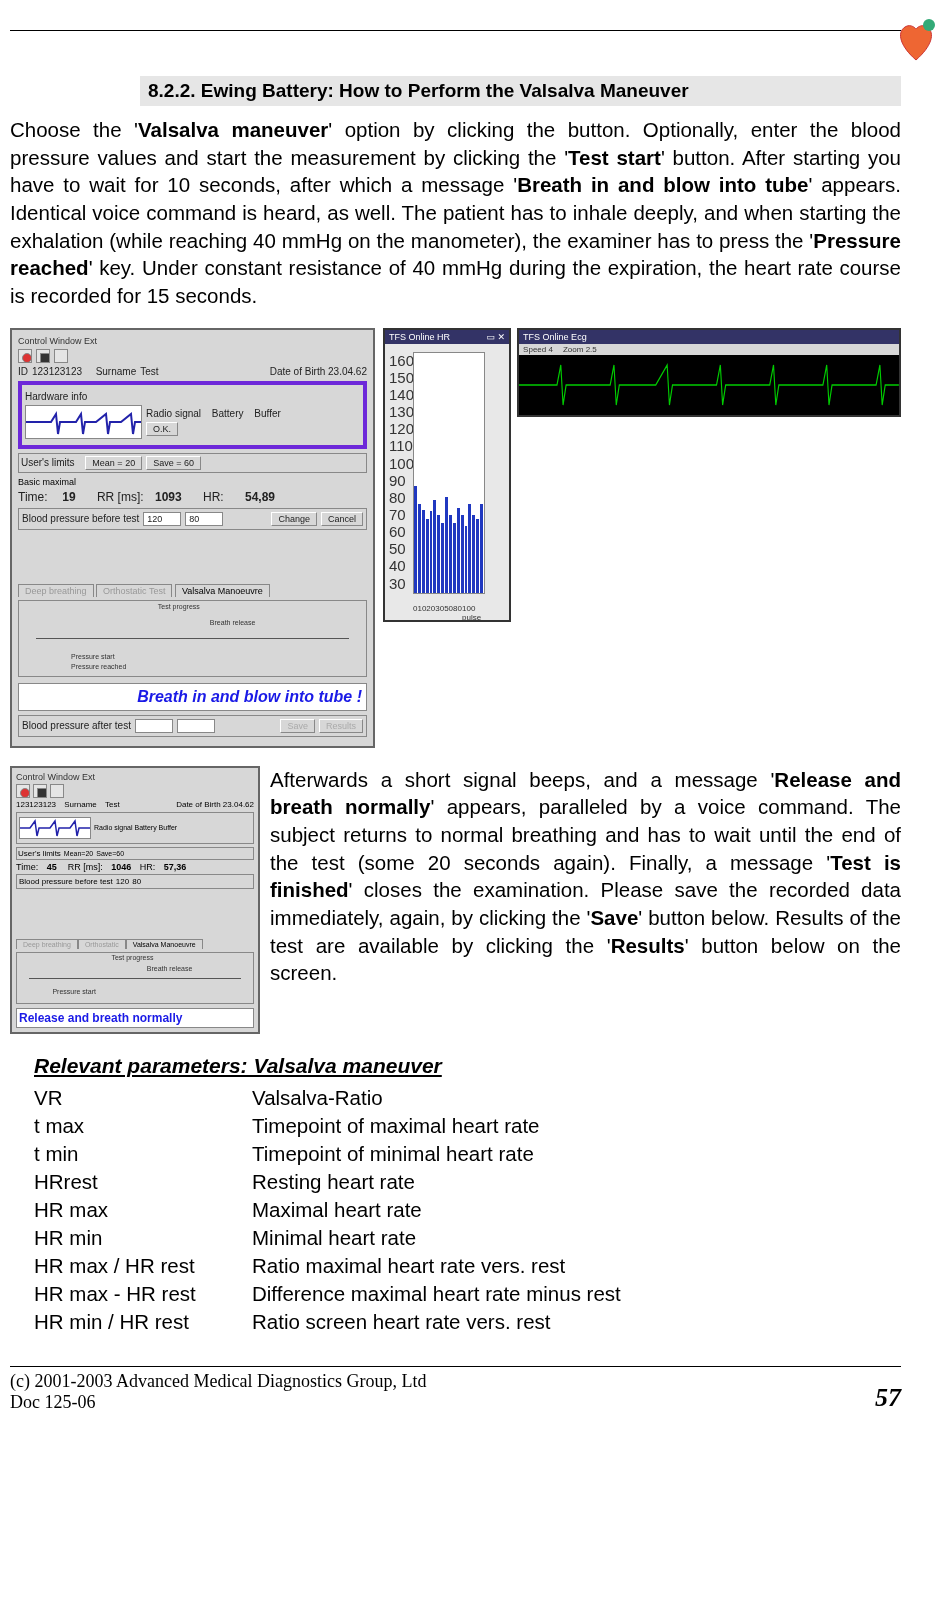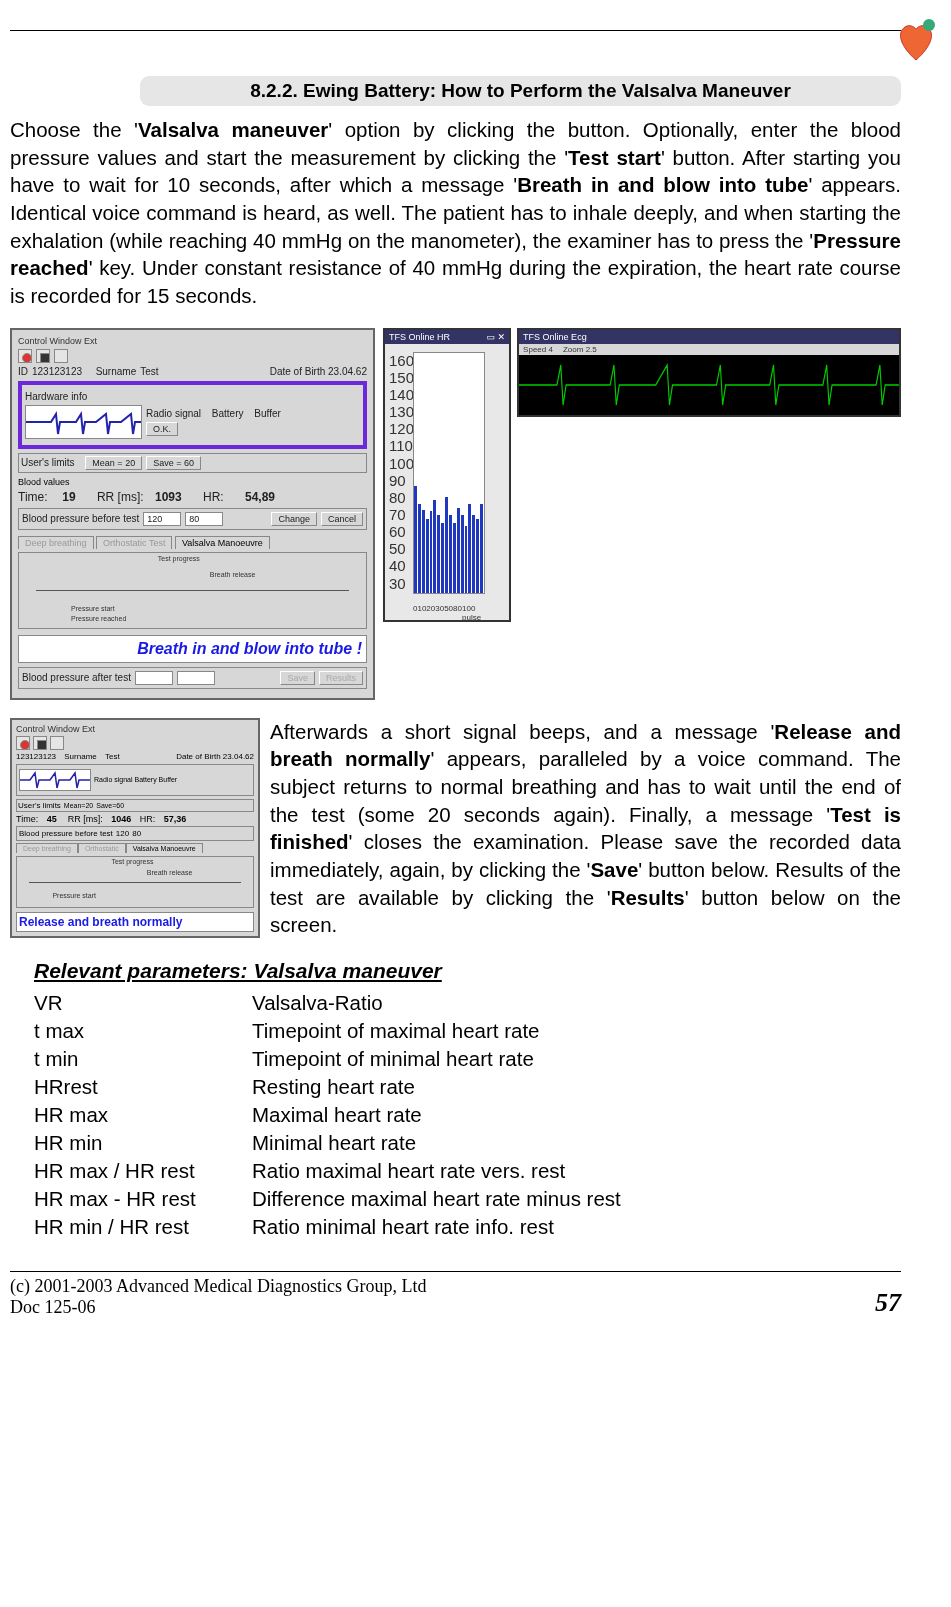--- a/index.html
+++ b/index.html
@@ -25,22 +25,20 @@
     width: 50px;
     height: 50px;
   }
   .section-title {
     background: #e6e6e6;
     font-family: Tahoma, Verdana, sans-serif;
     font-weight: bold;
     font-size: 19px;
     padding: 4px 8px;
     margin: 45px 0 10px 130px;
-    text-align: center;
-    border-radius: 9px;
   }
   .body-text {
     font-family: Tahoma, Verdana, sans-serif;
     font-size: 20.5px;
     line-height: 1.35;
     text-align: justify;
     margin: 6px 0;
   }
   .figure-row {
     display: flex;
@@ -262,21 +260,21 @@
   .rec-btns .blk { background: #333; width:8px; height:8px; margin:3px; }
   .tab {
     background: #d7d7d7;
     border: 1px solid #888;
     border-bottom: none;
     padding: 1px 6px;
     font-size: 9px;
     display: inline-block;
     color: #999;
   }
-  .tab.active { color: #000; }
+  .tab.active { color: #000; margin-top: 48px; }
   .test-progress {
     position: relative;
     height: 75px;
     border: 1px solid #888;
     margin: 3px 0;
     background: #d7d7d7;
     font-size: 8px;
   }
   .test-progress .line {
     position: absolute;
@@ -340,21 +338,21 @@
               </div>
           </div>
         </div>
       </div>
       <div class="row" style="border:1px solid #888; padding:2px;">
         <span>User's limits</span>&nbsp;
         <span class="btn">Mean = 20</span>
         <span class="btn">Save = 60</span>
       </div>
       <div style="margin-top:4px;">
-        <div style="font-size:9px;">Blood values</div>
+        <div style="font-size:9px;">Basic maximal</div>
         <div class="row" style="font-size:12px;">
           <span>Time:</span>&nbsp;&nbsp;
           <b>19</b>&nbsp;&nbsp;&nbsp;&nbsp;
           <span>RR [ms]:</span>&nbsp;
           <b>1093</b>&nbsp;&nbsp;&nbsp;&nbsp;
           <span>HR:</span>&nbsp;&nbsp;&nbsp;&nbsp;
           <b>54,89</b>
         </div>
       </div>
       <div class="row" style="border:1px solid #888; padding:3px; margin-top:4px;">
@@ -539,21 +537,21 @@
         <tr>
           <td>HR max / HR rest</td>
           <td>Ratio maximal heart rate vers. rest</td>
         </tr>
         <tr>
           <td>HR max - HR rest</td>
           <td>Difference maximal heart rate minus rest</td>
         </tr>
         <tr>
           <td>HR min / HR rest</td>
-          <td>Ratio minimal heart rate info. rest</td>
+          <td>Ratio screen heart rate vers. rest</td>
         </tr>
       </tbody>
   </table>
 
   <div class="bottom-rule"></div>
   <div class="footer">
     <div>
       <div>(c) 2001-2003 Advanced Medical Diagnostics Group, Ltd</div>
       <div>Doc 125-06</div>
     </div>

